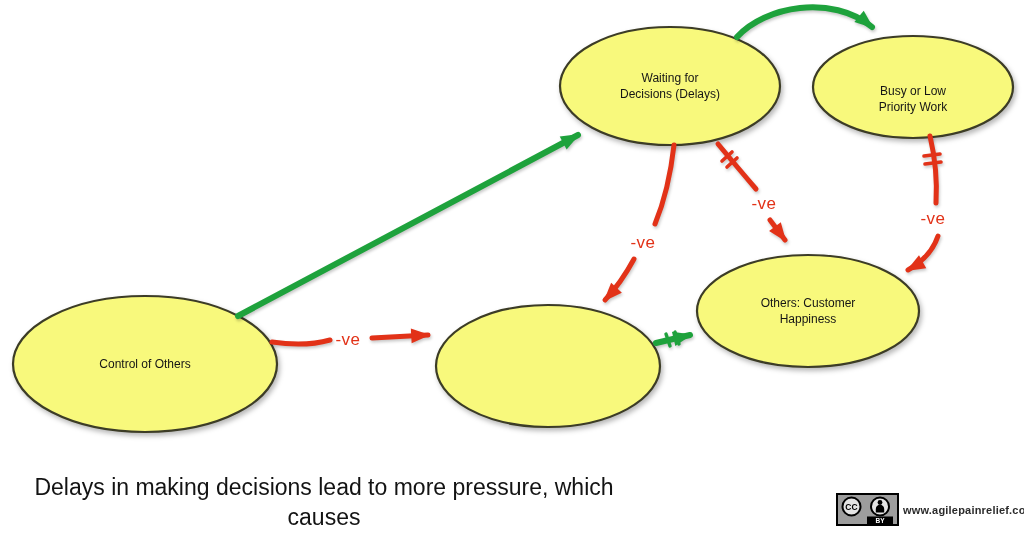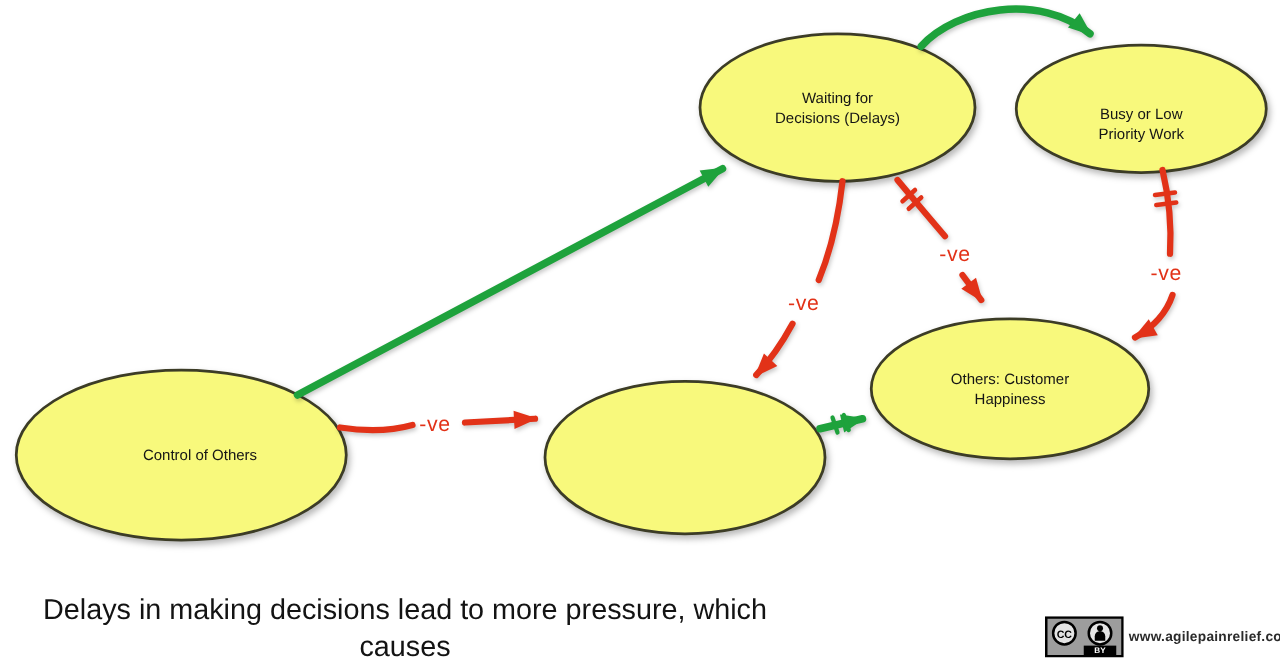--- a/index.html
+++ b/index.html
@@ -78,21 +78,21 @@
       <path class="neg" d="M 938 236 Q 931 257 908 270" marker-end="url(#ah-red)"></path>
       <path class="tick-neg" d="M 924 156 L 940 154"></path>
       <path class="tick-neg" d="M 925 164 L 941 162"></path>
 
       <path class="pos" d="M 656 343 L 690 335" marker-end="url(#ah-green)"></path>
       <path class="tick-pos" d="M 666 334 L 670 346"></path>
       <path class="tick-pos" d="M 675 332 L 679 344"></path>
     </g>
   </svg>
 
-  <div class="node-label" style="left:28px; top:298px; width:264px; height:132px;">Control of Others</div>
+  <div class="node-label" style="left:13px; top:298px; width:264px; height:132px;">Control of Others</div>
   <div class="node-label" style="left:560px; top:29px; width:220px; height:114px;">Waiting for
 Decisions (Delays)</div>
   <div class="node-label" style="left:813px; top:48px; width:200px; height:102px;">Busy or Low
 Priority Work</div>
   <div class="node-label" style="left:697px; top:257px; width:222px; height:108px;">Others: Customer
 Happiness</div>
 
   <span class="ve-label" style="left:348px; top:340px;">-ve</span>
   <span class="ve-label" style="left:643px; top:243px;">-ve</span>
   <span class="ve-label" style="left:764px; top:204px;">-ve</span>

